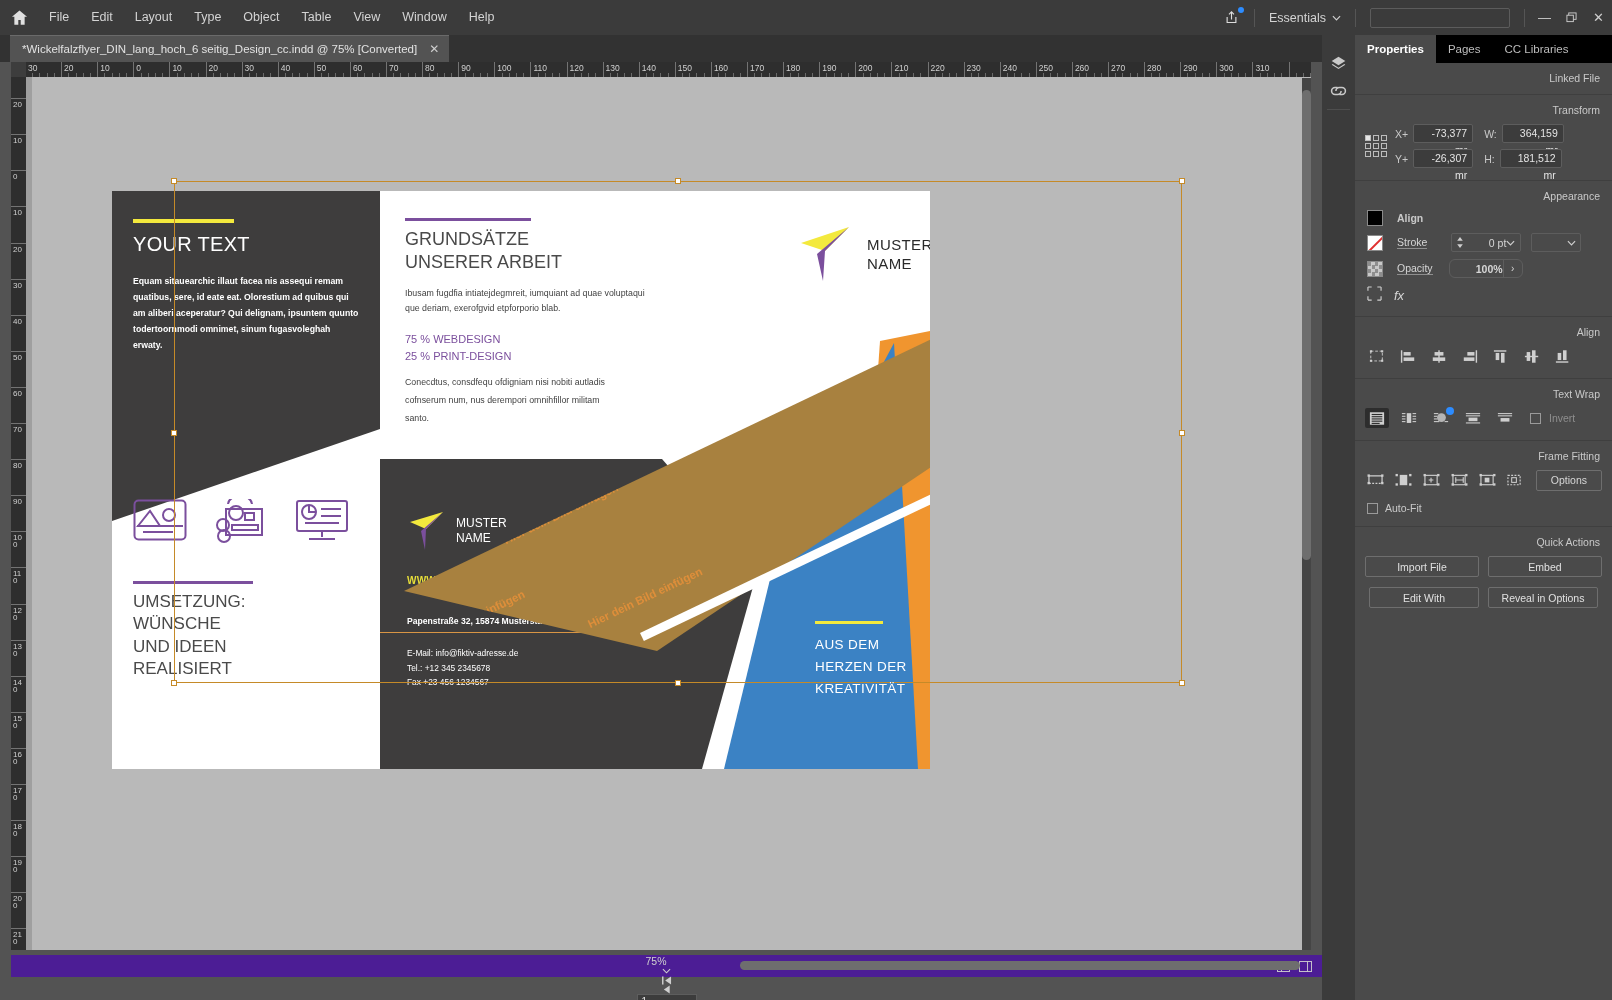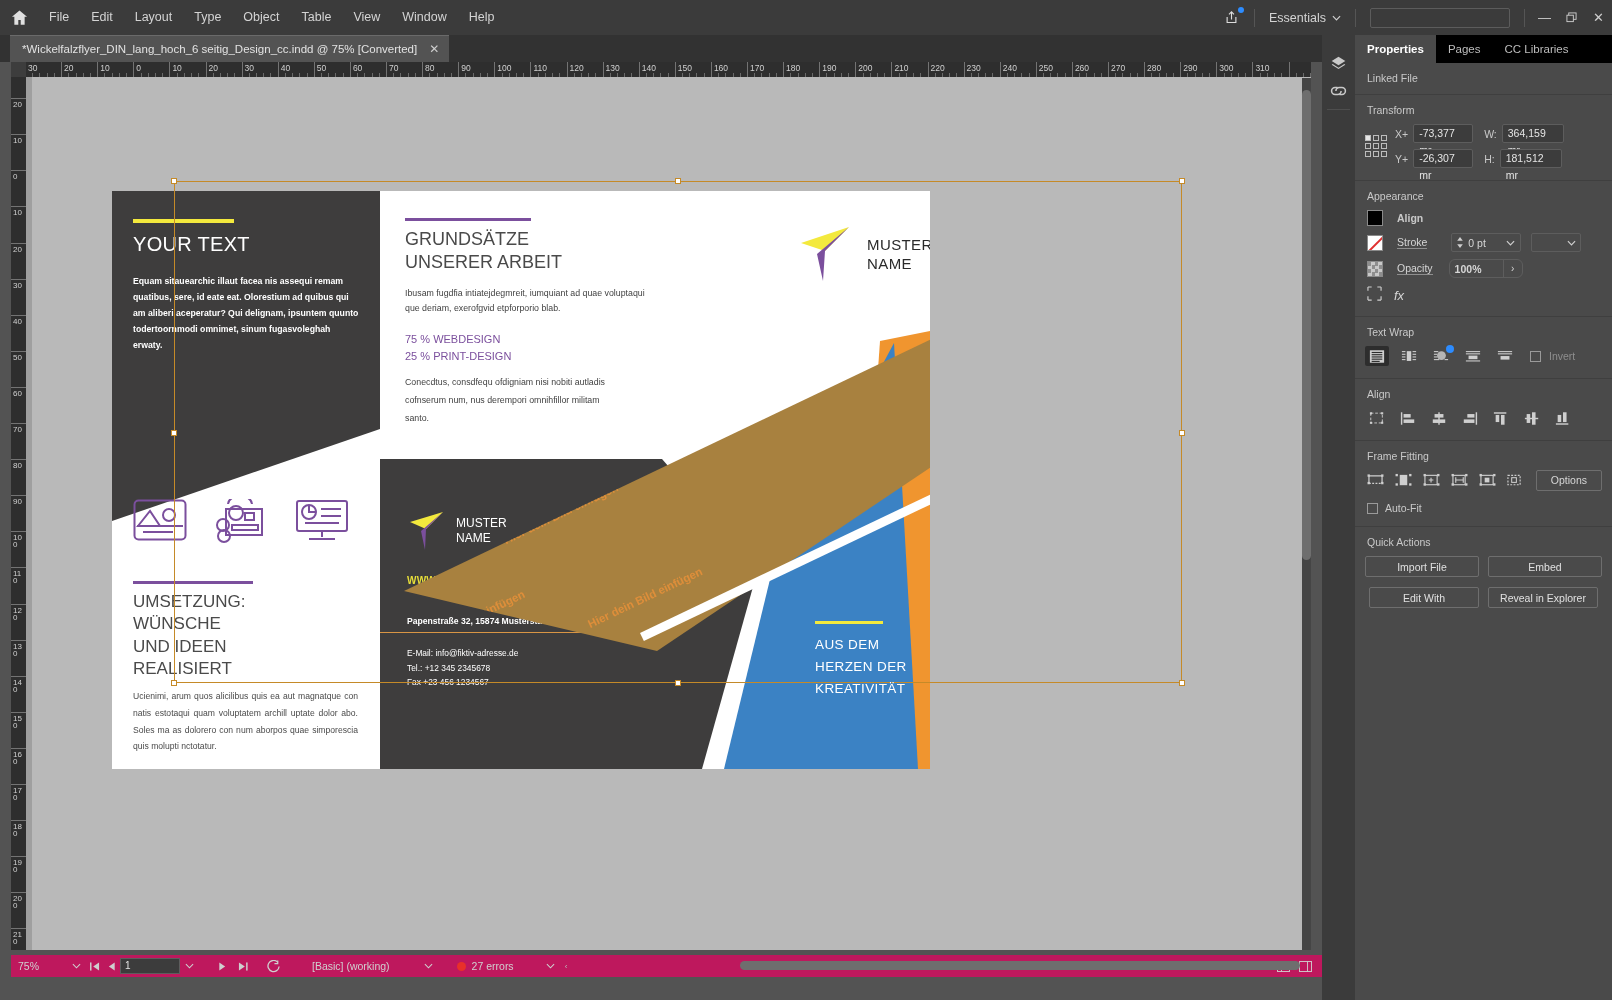--- a/index.html
+++ b/index.html
@@ -118,21 +118,21 @@
   
   #dock-strip { position:absolute; left:1322px; top:35px; width:33px; height:965px; background:#3b3b3b; }
   #dock-strip .dicon { width:33px; height:28px; display:flex; align-items:center; justify-content:center; }
   #dock-strip .dsep { width:23px; height:1px; background:#4e4e4e; margin:4px 5px; }
 
   #props { position:absolute; left:1355px; top:35px; width:257px; height:965px; background:#4a4a4a; }
   #prop-tabs { display:flex; height:28px; background:#000000; }
   .ptab { padding:0 12px; height:28px; line-height:28px; font-size:11.5px; color:#bdbdbd; }
   .ptab.active { background:#4a4a4a; color:#fff; font-weight:bold; }
   .psec-title { font-size:10.5px; color:#c9c9c9; padding:9px 12px 6px; }
-  .psec { border-bottom:1px solid #3f3f3f; padding-bottom:10px; }
+  .psec { border-bottom:1px solid #3f3f3f; padding-bottom:10px;text-align:right; }
   .prow { display:flex; align-items:center; gap:6px; padding:2px 12px; }
   .field {
     background:#3c3c3c; border:1px solid #5d5d5d; border-radius:2px;
     height:19px; line-height:17px; padding:0 5px; font-size:10.5px; color:#e4e4e4;
   }
   .lblsm { font-size:10.5px; color:#c9c9c9; }
   .swatch { width:16px; height:16px; border:1px solid #8a8a8a; }
   .ulbl { font-size:10.5px; color:#d6d6d6; border-bottom:1px solid #8f8f8f; }
   .icobtn { width:24px; height:20px; display:flex; align-items:center; justify-content:center; }
   .icobtn.sel { background:#2d2d2d; border-radius:2px; }
@@ -143,21 +143,21 @@
   .chk { width:11px; height:11px; border:1px solid #9a9a9a; background:#4a4a4a; }
 
   
   #proxy { display:grid; grid-template-columns:repeat(3,6px); grid-template-rows:repeat(3,6px); gap:2px; }
   #proxy div { width:6px; height:6px; border:1px solid #bdbdbd; }
   #proxy div.on { background:#e6e6e6; }
 
   
   #statusbar {
     position:absolute; left:11px; top:955px; width:1311px; height:22px;
-    background:#be185d; display:flex; align-items:center; gap:0; font-size:10.5px; color:#d0d0d0;
+    background:#4c1d95; display:flex; align-items:center; gap:0; font-size:10.5px; color:#d0d0d0;flex-direction:column;
   }
   #statusbar .sitem { display:flex; align-items:center; height:22px; padding:0 7px; }
   #statusbar .nav { width:17px; display:flex; align-items:center; justify-content:center; font-size:9px; }
   #pagefield { background:#3c3c3c; border:1px solid #5d5d5d; height:16px; line-height:14px; width:60px; padding:0 4px; font-size:10px; color:#e4e4e4; }
   .caret { font-size:8px; color:#bbb; padding:0 5px; }
   #err-dot { width:9px; height:9px; border-radius:50%; background:#e8302a; margin-right:6px; }
   #hscroll { position:absolute; left:740px; top:961px; width:560px; height:9px; background:#6e6e6e; border-radius:5px; }
   #vscroll { position:absolute; left:1302px; top:90px; width:9px; height:470px; background:#6e6e6e; border-radius:5px; }
   #vscroll-track { position:absolute; left:1302px; top:78px; width:9px; height:872px; background:#454545; }
   #bottom-right { position:absolute; right:0; top:0; display:flex; align-items:center; height:22px; padding-right:6px;}
@@ -529,21 +529,20 @@
             <line x1="14" y1="40" x2="40" y2="40" stroke="#7b4f9d" stroke-width="2"></line>
           </svg>
         </span>
       </div>
 
       <div class="purple-rule"></div>
       <div class="h2" style="white-space:pre-line;">UMSETZUNG:
 WÜNSCHE
 UND IDEEN
 REALISIERT</div>
-      <div class="body2">Ucienimi, arum quos alicilibus quis ea aut magnatque con natis estotaqui quam voluptatem archill uptate dolor abo. Soles ma as dolorero con num aborpos quae simporescia quis molupti nctotatur.</div>
     </div>
 
     <div id="p2">
       <div id="p2-dark"></div>
       <div class="purple-rule"></div>
       <div class="h1" style="white-space:pre-line;">GRUNDSÄTZE
 UNSERER ARBEIT</div>
       <div class="body">Ibusam fugdfia intiatejdegmreit, iumquiant ad quae voluptaqui que deriam, exerofgvid etpforporio blab.</div>
       <div class="stat" style="white-space:pre-line;">75 % WEBDESIGN
 25 % PRINT-DESIGN</div>
@@ -730,20 +729,77 @@
       <span>
         <svg width="15" height="15" viewBox="0 0 16 16">
           <path d="M1 1h4M11 1h4M1 15h4M11 15h4M1 1v4M15 1v4M1 11v4M15 11v4" stroke="#cfcfcf" stroke-width="1.2" fill="none"></path>
         </svg>
       </span>
       <span style="font-style:italic;font-size:13px;color:#d6d6d6;">fx</span>
     </div>
   </div>
 
   <div class="psec">
+    <div class="psec-title">Align</div>
+    <div style="display:flex;align-items:center;padding:2px 10px;gap:7px;">
+      <span class="icobtn">
+        <svg width="16" height="15" viewBox="0 0 18 16">
+            <rect x="2" y="2" width="13" height="11" fill="none" stroke="#cfcfcf" stroke-dasharray="3 2"></rect>
+            <rect x="1" y="1" width="2.4" height="2.4" fill="#cfcfcf"></rect>
+            <rect x="13.6" y="1" width="2.4" height="2.4" fill="#cfcfcf"></rect>
+            <rect x="1" y="11.6" width="2.4" height="2.4" fill="#cfcfcf"></rect>
+            <rect x="13.6" y="11.6" width="2.4" height="2.4" fill="#cfcfcf"></rect>
+          </svg>
+      </span>
+      <span class="icobtn">
+        <svg width="16" height="15" viewBox="0 0 18 16">
+            <rect x="1" y="1" width="1.6" height="14" fill="#cfcfcf"></rect>
+            <rect x="4" y="3" width="8" height="4" fill="#cfcfcf"></rect>
+            <rect x="4" y="9" width="12" height="4" fill="#cfcfcf"></rect>
+          </svg>
+      </span>
+      <span class="icobtn">
+        <svg width="16" height="15" viewBox="0 0 18 16">
+            <rect x="8.2" y="1" width="1.6" height="14" fill="#cfcfcf"></rect>
+            <rect x="4" y="3" width="10" height="4" fill="#cfcfcf"></rect>
+            <rect x="2" y="9" width="14" height="4" fill="#cfcfcf"></rect>
+          </svg>
+      </span>
+      <span class="icobtn">
+        <svg width="16" height="15" viewBox="0 0 18 16">
+            <rect x="15.4" y="1" width="1.6" height="14" fill="#cfcfcf"></rect>
+            <rect x="6" y="3" width="8" height="4" fill="#cfcfcf"></rect>
+            <rect x="2" y="9" width="12" height="4" fill="#cfcfcf"></rect>
+          </svg>
+      </span>
+      <span class="icobtn">
+        <svg width="16" height="15" viewBox="0 0 18 16">
+            <rect x="1" y="1" width="14" height="1.6" fill="#cfcfcf"></rect>
+            <rect x="3" y="4" width="4" height="8" fill="#cfcfcf"></rect>
+            <rect x="9" y="4" width="4" height="11" fill="#cfcfcf"></rect>
+          </svg>
+      </span>
+      <span class="icobtn">
+        <svg width="16" height="15" viewBox="0 0 18 16">
+            <rect x="1" y="7.2" width="15" height="1.6" fill="#cfcfcf"></rect>
+            <rect x="3" y="3" width="4" height="10" fill="#cfcfcf"></rect>
+            <rect x="9" y="1" width="4" height="14" fill="#cfcfcf"></rect>
+          </svg>
+      </span>
+      <span class="icobtn">
+        <svg width="16" height="15" viewBox="0 0 18 16">
+            <rect x="1" y="13.4" width="14" height="1.6" fill="#cfcfcf"></rect>
+            <rect x="3" y="4" width="4" height="8" fill="#cfcfcf"></rect>
+            <rect x="9" y="1" width="4" height="11" fill="#cfcfcf"></rect>
+          </svg>
+      </span>
+    </div>
+  </div>
+
+  <div class="psec">
     <div class="psec-title">Text Wrap</div>
     <div style="display:flex;align-items:center;padding:2px 10px;gap:8px;">
       <span class="icobtn sel">
         <svg width="16" height="15" viewBox="0 0 18 16">
             <rect x="1" y="1" width="16" height="14" fill="#cfcfcf"></rect>
           <g stroke="#2d2d2d" stroke-width="1.3">
               <line x1="3" y1="3.5" x2="15" y2="3.5"></line>
               <line x1="3" y1="6" x2="15" y2="6"></line>
               <line x1="3" y1="8.5" x2="15" y2="8.5"></line>
               <line x1="3" y1="11" x2="15" y2="11"></line>
@@ -797,77 +853,20 @@
             </g>
             <rect x="4" y="7.5" width="10" height="4" fill="#cfcfcf"></rect>
           </svg>
       </span>
       <span class="chk" style="margin-left:5px;"></span>
       <span class="lblsm" style="color:#8e8e8e;">Invert</span>
     </div>
   </div>
 
   <div class="psec">
-    <div class="psec-title">Align</div>
-    <div style="display:flex;align-items:center;padding:2px 10px;gap:7px;">
-      <span class="icobtn">
-        <svg width="16" height="15" viewBox="0 0 18 16">
-            <rect x="2" y="2" width="13" height="11" fill="none" stroke="#cfcfcf" stroke-dasharray="3 2"></rect>
-            <rect x="1" y="1" width="2.4" height="2.4" fill="#cfcfcf"></rect>
-            <rect x="13.6" y="1" width="2.4" height="2.4" fill="#cfcfcf"></rect>
-            <rect x="1" y="11.6" width="2.4" height="2.4" fill="#cfcfcf"></rect>
-            <rect x="13.6" y="11.6" width="2.4" height="2.4" fill="#cfcfcf"></rect>
-          </svg>
-      </span>
-      <span class="icobtn">
-        <svg width="16" height="15" viewBox="0 0 18 16">
-            <rect x="1" y="1" width="1.6" height="14" fill="#cfcfcf"></rect>
-            <rect x="4" y="3" width="8" height="4" fill="#cfcfcf"></rect>
-            <rect x="4" y="9" width="12" height="4" fill="#cfcfcf"></rect>
-          </svg>
-      </span>
-      <span class="icobtn">
-        <svg width="16" height="15" viewBox="0 0 18 16">
-            <rect x="8.2" y="1" width="1.6" height="14" fill="#cfcfcf"></rect>
-            <rect x="4" y="3" width="10" height="4" fill="#cfcfcf"></rect>
-            <rect x="2" y="9" width="14" height="4" fill="#cfcfcf"></rect>
-          </svg>
-      </span>
-      <span class="icobtn">
-        <svg width="16" height="15" viewBox="0 0 18 16">
-            <rect x="15.4" y="1" width="1.6" height="14" fill="#cfcfcf"></rect>
-            <rect x="6" y="3" width="8" height="4" fill="#cfcfcf"></rect>
-            <rect x="2" y="9" width="12" height="4" fill="#cfcfcf"></rect>
-          </svg>
-      </span>
-      <span class="icobtn">
-        <svg width="16" height="15" viewBox="0 0 18 16">
-            <rect x="1" y="1" width="14" height="1.6" fill="#cfcfcf"></rect>
-            <rect x="3" y="4" width="4" height="8" fill="#cfcfcf"></rect>
-            <rect x="9" y="4" width="4" height="11" fill="#cfcfcf"></rect>
-          </svg>
-      </span>
-      <span class="icobtn">
-        <svg width="16" height="15" viewBox="0 0 18 16">
-            <rect x="1" y="7.2" width="15" height="1.6" fill="#cfcfcf"></rect>
-            <rect x="3" y="3" width="4" height="10" fill="#cfcfcf"></rect>
-            <rect x="9" y="1" width="4" height="14" fill="#cfcfcf"></rect>
-          </svg>
-      </span>
-      <span class="icobtn">
-        <svg width="16" height="15" viewBox="0 0 18 16">
-            <rect x="1" y="13.4" width="14" height="1.6" fill="#cfcfcf"></rect>
-            <rect x="3" y="4" width="4" height="8" fill="#cfcfcf"></rect>
-            <rect x="9" y="1" width="4" height="11" fill="#cfcfcf"></rect>
-          </svg>
-      </span>
-    </div>
-  </div>
-
-  <div class="psec">
     <div class="psec-title">Frame Fitting</div>
     <div style="display:flex;align-items:center;padding:2px 10px;gap:6px;">
       <span class="icobtn">
         <svg width="17" height="15" viewBox="0 0 18 16">
             <path d="M2 3 h14 M2 3 v8 M16 3 v8" stroke="#cfcfcf" stroke-width="1.3" fill="none"></path>
             <path d="M2 11 h14" stroke="#cfcfcf" stroke-width="1.3" stroke-dasharray="2 1.5"></path>
             <g fill="#cfcfcf">
               <rect x="0.5" y="1.5" width="2.5" height="2.5"></rect>
               <rect x="15" y="1.5" width="2.5" height="2.5"></rect>
               <rect x="0.5" y="9.5" width="2.5" height="2.5"></rect>
@@ -937,21 +936,21 @@
   </div>
 
   <div class="psec" style="border-bottom:none;">
     <div class="psec-title">Quick Actions</div>
     <div style="display:flex;gap:9px;padding:2px 10px;">
       <span class="qbtn">Import File</span>
       <span class="qbtn">Embed</span>
     </div>
     <div style="display:flex;gap:9px;padding:8px 14px 2px;">
       <span class="qbtn">Edit With</span>
-      <span class="qbtn">Reveal in Explorer</span>
+      <span class="qbtn">Reveal in Options</span>
     </div>
   </div>
 </div>
 
 <div id="statusbar">
   <span class="sitem" style="width:56px;">75%</span>
   <span class="caret">
     <svg width="9" height="6" viewBox="0 0 10 6">
         <path fill="none" stroke="#cfcfcf" stroke-width="1.2" d="M1 1l4 4 4-4"></path>
       </svg>

